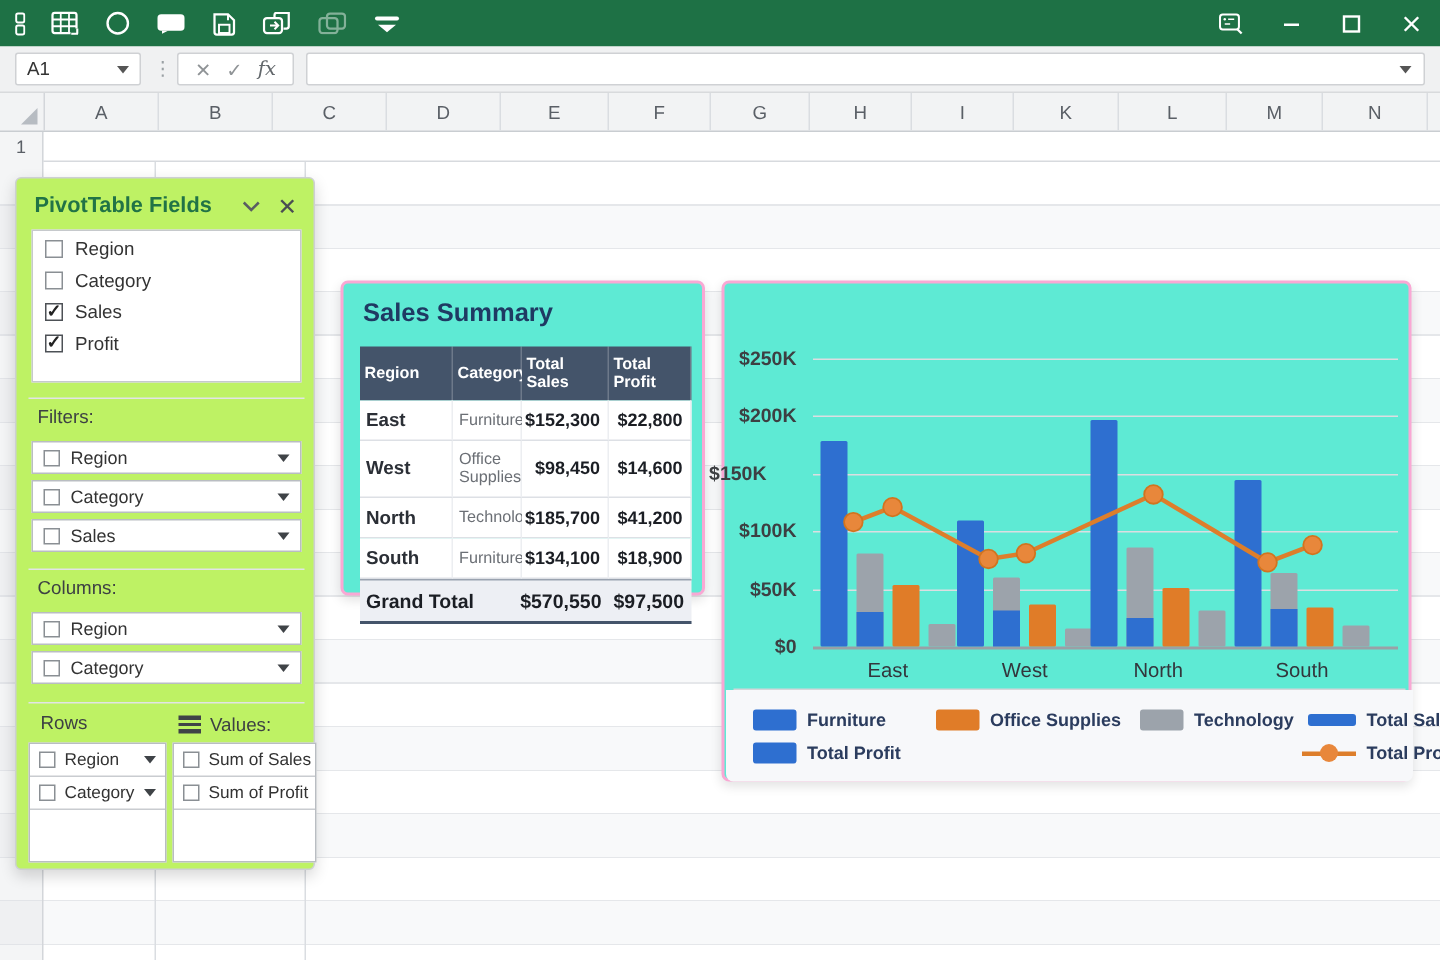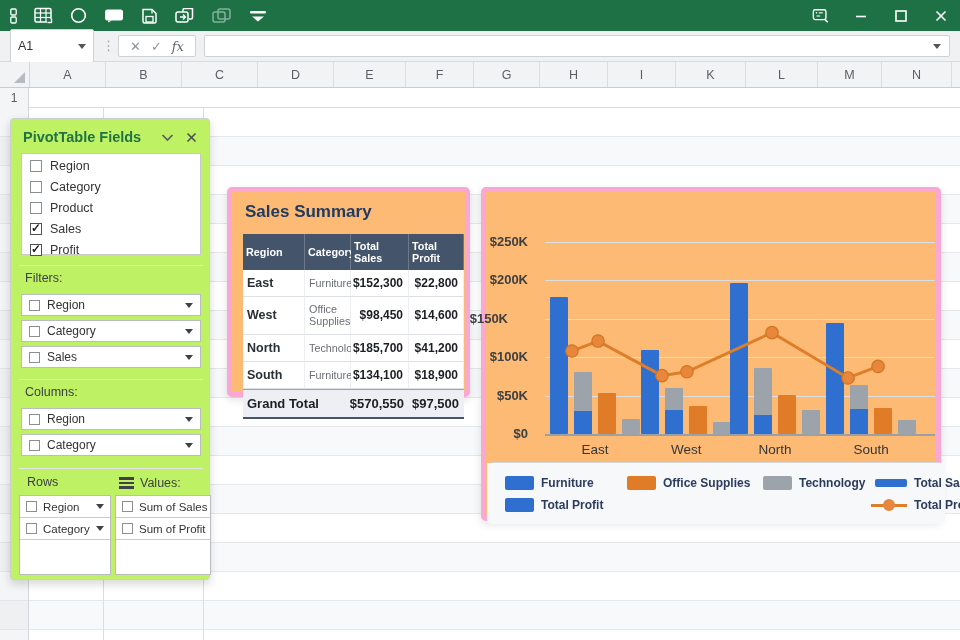--- a/index.html
+++ b/index.html
@@ -12,21 +12,21 @@
   .titlebar { position:absolute; left:0; top:0; width:960px; height:31px; background:#1E7145;
     display:flex; align-items:center; padding:0 10px; }
   .tb-icons { display:flex; align-items:center; gap:17px; }
   .tb-icons svg { display:block; }
   .tb-right { margin-left:auto; display:flex; align-items:center; gap:22px; }
   .winbtn { color:#fff; display:flex; align-items:center; justify-content:center; width:18px; height:18px; }
   
   .formulabar { position:absolute; left:0; top:31px; width:960px; height:31px; background:#f0f1f2;
     border-bottom:1px solid #d8dadc; display:flex; align-items:center; padding:0 10px; gap:8px; }
   .namebox { width:84px; height:22px; background:#fff; border:1px solid #cfd1d4; border-radius:2px;
-    display:flex; align-items:center; padding:16px 7px; font-size:12.5px; color:#333; }
+    display:flex; align-items:center; padding:4px 7px; font-size:12.5px; color:#333; }
   .caret-down { width:0; height:0; border-left:4px solid transparent; border-right:4px solid transparent;
     border-top:5px solid #555; display:inline-block; }
   .namebox .caret-down { margin-left:auto; }
   .vdots { color:#9aa0a4; font-size:13px; letter-spacing:0; line-height:10px; text-align:center; width:8px; }
   .opsbox { width:78px; height:22px; background:#fff; border:1px solid #cfd1d4; border-radius:2px;
     display:flex; align-items:center; justify-content:space-around; padding:0 6px; }
   .op-x { color:#8f9396; font-size:13px; }
   .op-check { color:#8f9396; font-size:13px; }
   .op-fx { color:#62676b; font-size:13px; font-style:italic; font-family:"DejaVu Serif", serif; }
   .fx-input { flex:1; height:22px; background:#fff; border:1px solid #cfd1d4; border-radius:2px;
@@ -77,21 +77,21 @@
   .dd .caret-down { margin-left:auto; border-top-color:#3f4347; }
   .dd .cb { width:11px; height:11px; }
   .burger { display:inline-block; width:15px; }
   .burger i { display:block; height:2.5px; background:#3f4347; margin:2px 0; }
   .pane { position:absolute; background:#fff; border:1px solid #b9bdc2; }
   .pane .dd2 { height:22px; border-bottom:1px solid #c9ccd0; display:flex; align-items:center; gap:6px; padding:0 6px; }
   .pane .dd2 .lbl { font-size:11.5px; color:#333; white-space:nowrap; }
   .pane .dd2 .caret-down { margin-left:auto; border-top-color:#3f4347; }
   .pane .dd2 .cb { width:11px; height:11px; }
   
-  .card { position:absolute; background:#fdba74; border:5px solid #f9a8d4; border-radius:5px;
+  .card { position:absolute; background:#5eead4; border:2px solid #f9a8d4; border-radius:5px;
     box-shadow:0 3px 8px rgba(0,0,0,0.12); z-index:4; }
   .summary-card { left:227px; top:187px; width:243px; height:210px; }
   .summary-title { position:absolute; left:13px; top:10px; font-size:17px; font-weight:700; color:#1F3A63; }
   .stable { position:absolute; left:11px; top:42px; width:221px; display:grid;
     grid-template-columns:62px 46px 58px 55px; }
   .stable .hc { background:#44546A; color:#fff; font-size:10.8px; font-weight:700;
     padding:6px 3px; display:flex; align-items:center; border-right:1px solid rgba(255,255,255,0.22); }
   .stable .hc.num { justify-content:flex-end; padding-right:4px; }
   .stable .bc { border-bottom:1px solid #dde0e5; border-right:1px solid #eceef1;
     padding:6px 4px; display:flex; align-items:center; background:#fff; }
@@ -281,24 +281,20 @@
     </div>
 
     <div class="fieldbox" id="fieldbox">
         <div class="field-item">
           <div class="cb"></div>
           <div class="lbl">Region</div>
         </div>
         <div class="field-item">
           <div class="cb"></div>
           <div class="lbl">Category</div>
-        </div>
-        <div class="field-item">
-          <div class="cb"></div>
-          <div class="lbl">Product</div>
         </div>
         <div class="field-item">
           <div class="cb checked"></div>
           <div class="lbl">Sales</div>
         </div>
         <div class="field-item">
           <div class="cb checked"></div>
           <div class="lbl">Profit</div>
         </div>
       </div>

